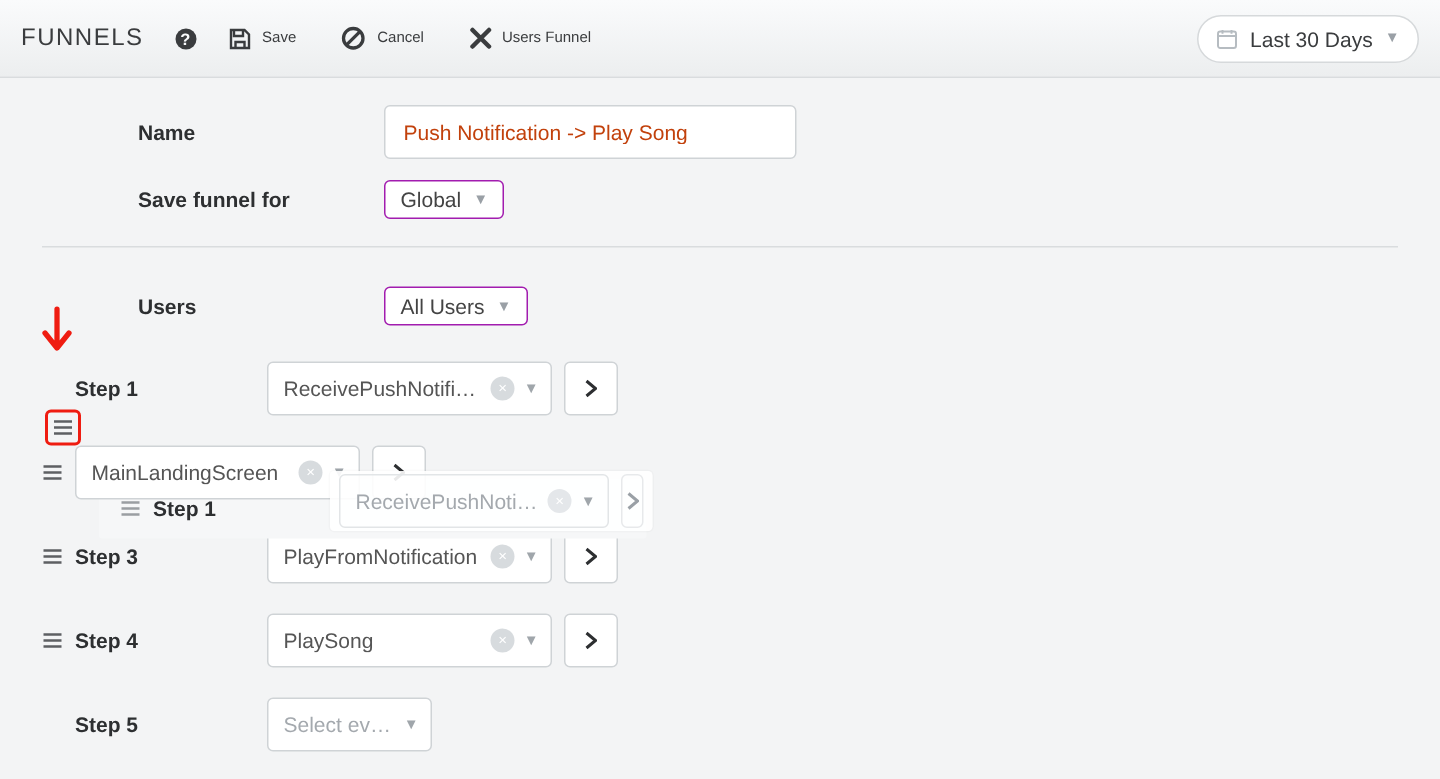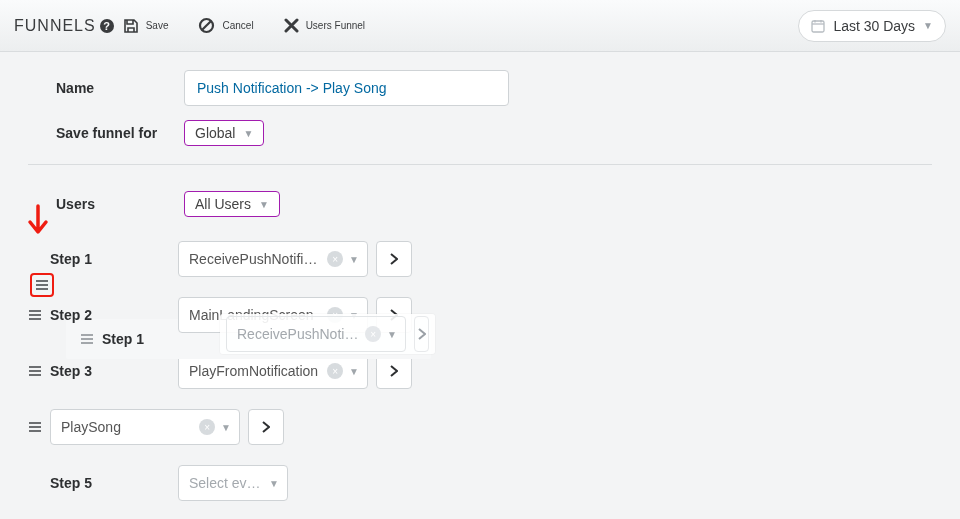--- a/index.html
+++ b/index.html
@@ -1,29 +1,29 @@
 <!DOCTYPE html>
 <html><head>
 <meta charset="utf-8">
 <style>
   * { box-sizing: border-box; margin: 0; padding: 0; }
   html, body { width: 960px; height: 519px; font-family: -apple-system, "Helvetica Neue", Arial, sans-serif; background: #f3f4f5; color: #333; font-size: 14px; }
   .toolbar { height: 52px; width: 100%; background: linear-gradient(#fafbfc, #eceeef); border-bottom: 1px solid #d9dcde; display: flex; align-items: center; padding: 0 14px; }
-  .toolbar .title { font-size: 16px; letter-spacing: 1px; color: #3a3c3e; display: flex; align-items: center; gap: 3px; margin-right: 8px; font-weight: 500;}
+  .toolbar .title { font-size: 16px; letter-spacing: 1px; color: #3a3c3e; display: flex; align-items: center; gap: 20px; margin-right: 20px; font-weight: 500;}
   .toolbar .tb-item { display: inline-flex; align-items: center; gap: 7px; margin-right: 30px; font-size: 10px; color: #3a3c3e; cursor: pointer; }
   .toolbar .spacer { flex: 1; }
   .date-btn { background: #fff; border: 1px solid #d6d9db; border-radius: 16px; padding: 7px 12px; display: inline-flex; align-items: center; gap: 8px; cursor: pointer; font-size: 14px; color: #3a3c3e;}
   .date-btn .cal { color: #aeb4b9; }
   .date-btn .caret { color: #9aa0a6; font-size: 10px; }
   .content { padding: 18px 28px 18px 28px; }
   .form-row { display: flex; align-items: center; margin-bottom: 14px; }
-  .form-row.padded { padding-left: 6px; }
+  .form-row.padded { padding-left: 6px; gap: 36px; }
   .drag-col { width: 22px; display:flex; align-items:center; justify-content:flex-start; color:#7b7f83;}
   .label { width: 128px; font-weight: 700; font-size: 14px; color: #2d2f31; }
-  .text-input { width: 325px; height: 36px; border: 1px solid #cfd3d6; border-radius: 4px; background: #fff; padding: 0 12px; font-size: 14px; color: #0369a1; }
+  .text-input { width: 275px; height: 36px; border: 1px solid #cfd3d6; border-radius: 4px; background: #fff; padding: 0 12px; font-size: 14px; color: #c2410c; }
   .select-like { height: 26px; border: 1px solid #a21caf; border-radius: 4px; background: #fff; display: inline-flex; align-items: center; padding: 0 10px; font-size: 14px; color: #444; cursor: pointer; gap:8px;}
   .select-like .caret { color: #9aa0a6; font-size: 10px; }
   .divider { border-top: 1px solid #d9dcde; margin: 18px 0 26px 0; }
   .event-select { width: 190px; height: 36px; border: 1px solid #cfd3d6; border-radius: 4px; background: #fff; display: flex; align-items: center; padding: 0 8px 0 10px; font-size: 14px; color: #555; cursor:pointer; }
   .event-select .txt { flex: 1; overflow: hidden; text-overflow: ellipsis; white-space: nowrap; }
   .event-select .clear { width: 16px; height: 16px; border-radius: 50%; background: #d7dbde; color: #fff; display:flex; align-items:center; justify-content:center; font-size:10px; margin-left:6px; flex-shrink:0;}
   .event-select .caret { color:#a0a6ab; font-size: 10px; margin-left: 6px; flex-shrink:0;}
   .expand-btn { width: 36px; height: 36px; border: 1px solid #cfd3d6; border-radius: 4px; background: #fff; display: inline-flex; align-items:center; justify-content:center; margin-left:8px; cursor:pointer; color:#2d2f31; font-weight:700; font-size:16px;}
   .placeholder { color:#a4a9ae; }
   .step-rows { position: relative; }
@@ -174,21 +174,20 @@
     </div>
 
     <div class="step-row" style="position:relative; z-index:1;">
       <div class="drag-col">
         <svg width="14" height="12" viewBox="0 0 14 12">
             <line x1="1" y1="2" x2="13" y2="2" stroke="#5d5f62" stroke-width="1.8"></line>
             <line x1="1" y1="6" x2="13" y2="6" stroke="#5d5f62" stroke-width="1.8"></line>
             <line x1="1" y1="10" x2="13" y2="10" stroke="#5d5f62" stroke-width="1.8"></line>
           </svg>
       </div>
-      <div class="label">Step 2</div>
       <div class="event-select">
         <span class="txt">MainLandingScreen</span>
         <span class="clear">×</span>
         <span class="caret">▼</span>
       </div>
       <span class="expand-btn">
         <svg width="8" height="12" viewBox="0 0 8 12">
             <path d="M1 1 L7 6 L1 11" fill="none" stroke="#2d2f31" stroke-width="2"></path>
           </svg>
       </span>
@@ -216,20 +215,21 @@
     </div>
 
     <div class="step-row">
       <div class="drag-col">
         <svg width="14" height="12" viewBox="0 0 14 12">
             <line x1="1" y1="2" x2="13" y2="2" stroke="#5d5f62" stroke-width="1.8"></line>
             <line x1="1" y1="6" x2="13" y2="6" stroke="#5d5f62" stroke-width="1.8"></line>
             <line x1="1" y1="10" x2="13" y2="10" stroke="#5d5f62" stroke-width="1.8"></line>
           </svg>
       </div>
+      <div class="label">Step 4</div>
       <div class="event-select">
         <span class="txt">PlaySong</span>
         <span class="clear">×</span>
         <span class="caret">▼</span>
       </div>
       <span class="expand-btn">
         <svg width="8" height="12" viewBox="0 0 8 12">
             <path d="M1 1 L7 6 L1 11" fill="none" stroke="#2d2f31" stroke-width="2"></path>
           </svg>
       </span>

